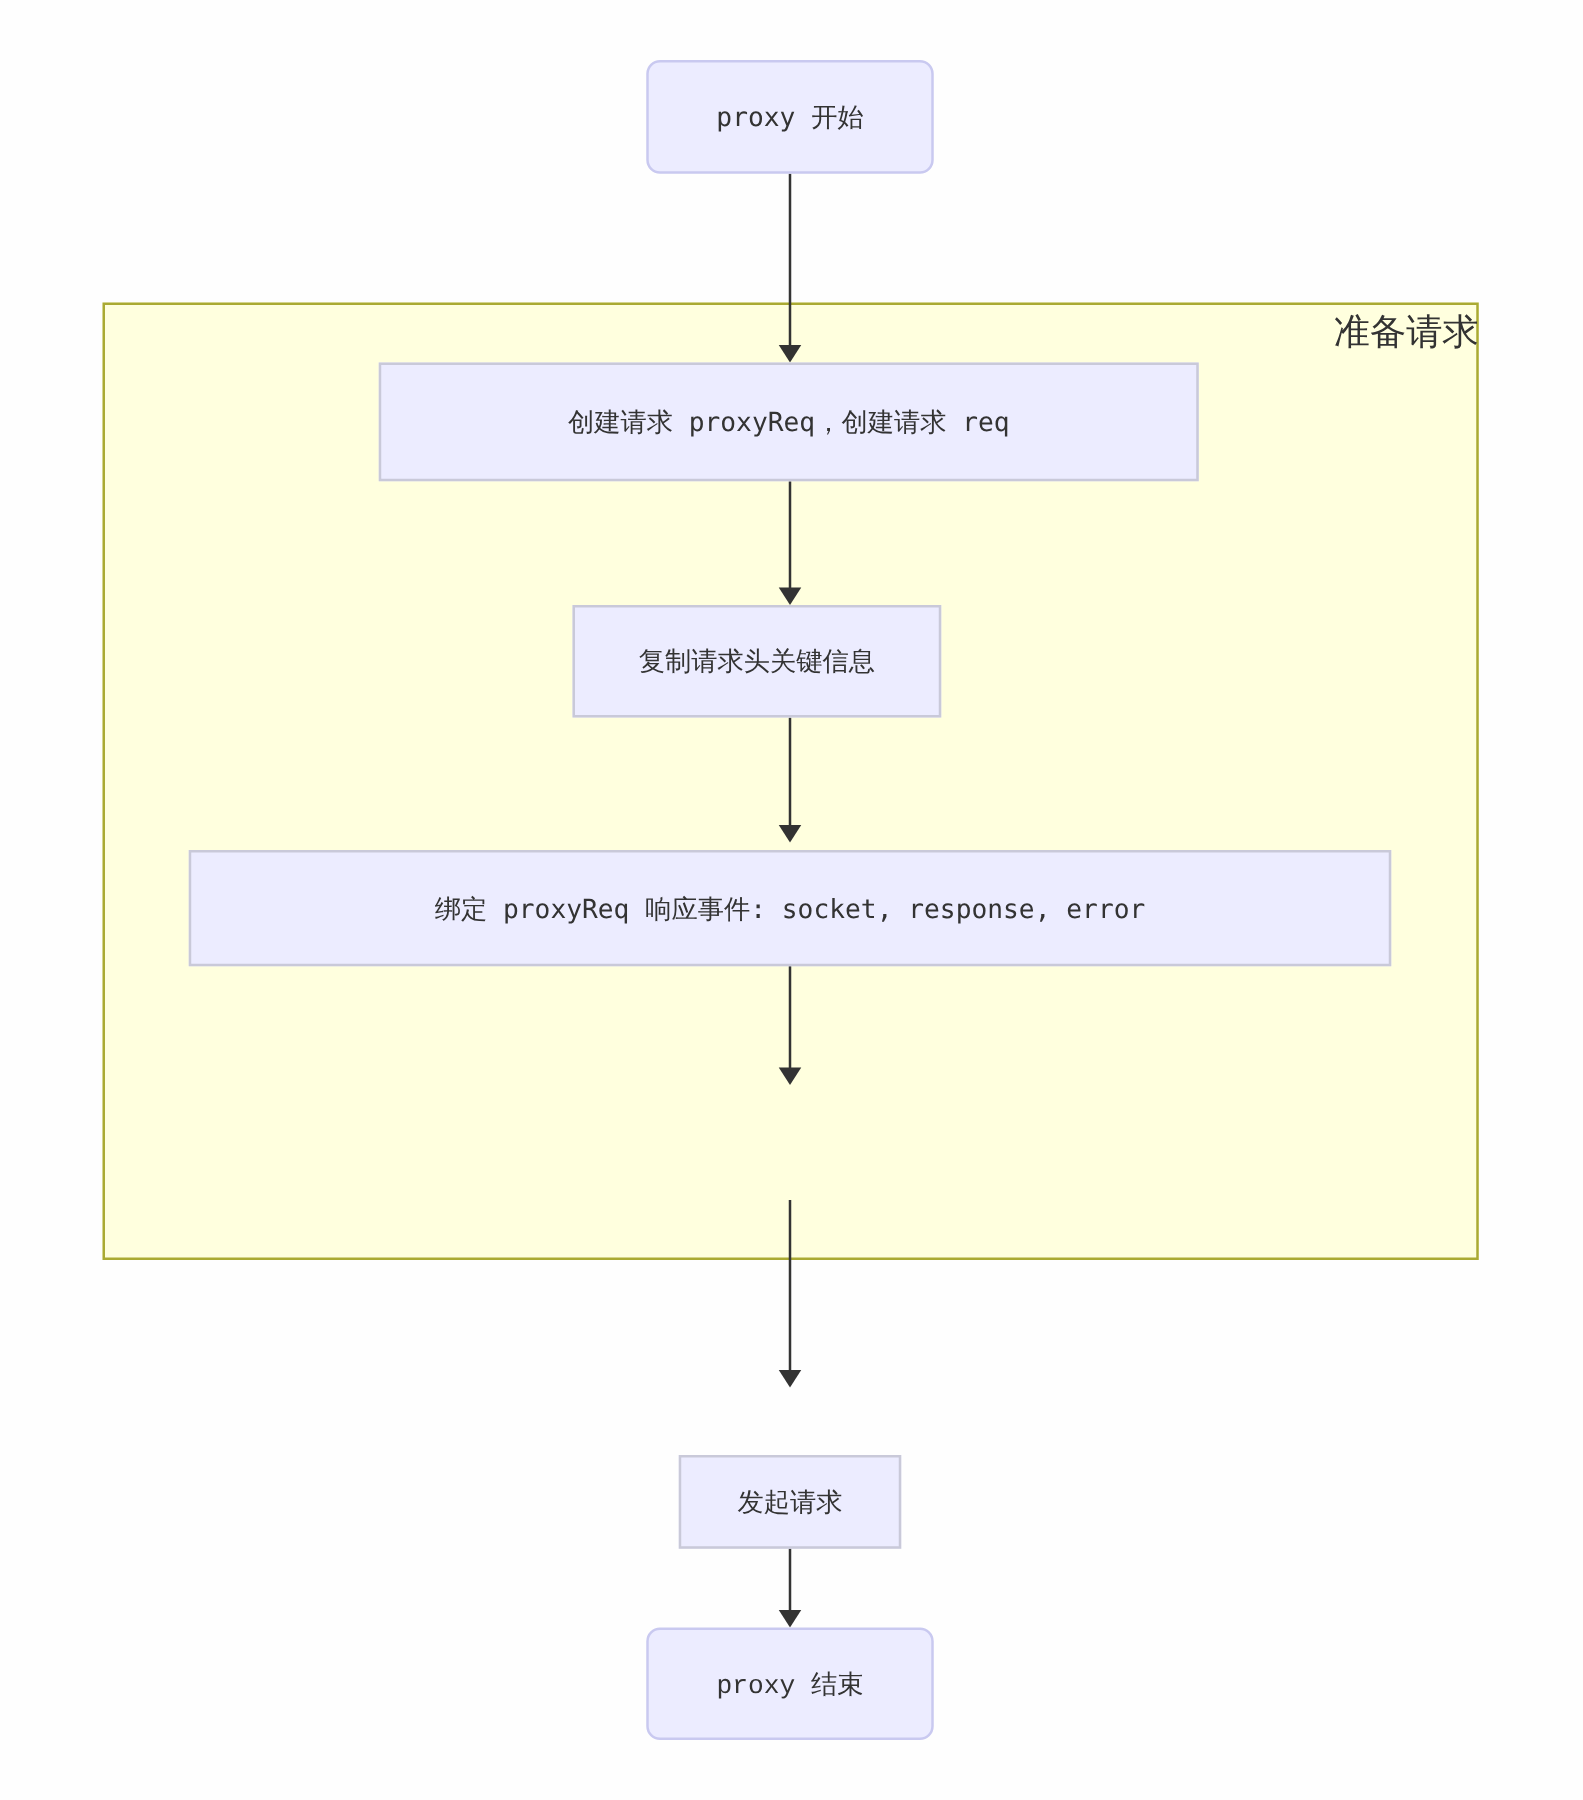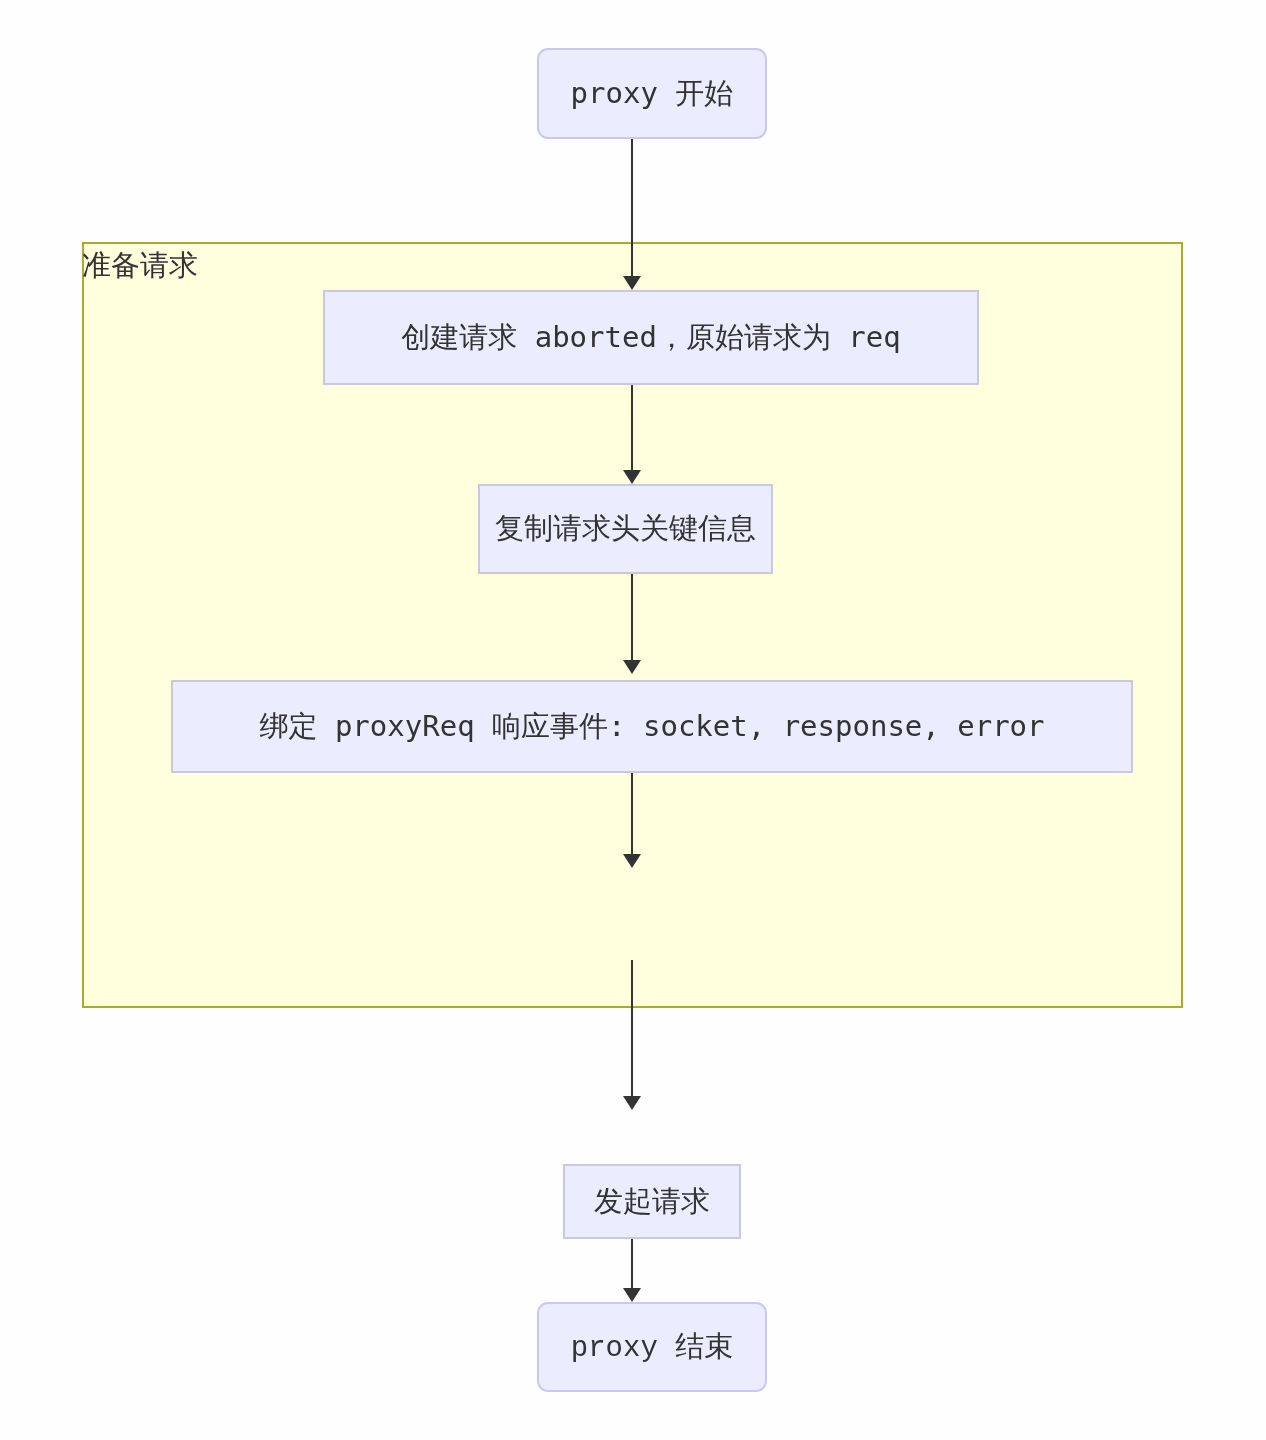--- a/index.html
+++ b/index.html
@@ -31,39 +31,38 @@
     width:1101px; height:766px;
     background:var(--cluster-fill);
     border:2px solid var(--cluster-border);
     box-sizing:border-box;
     z-index:1;
   }
   .cluster-label{
     position:absolute;
     left:82px; top:248px;
     width:1101px;
-    text-align:left;
+    text-align:right;
     font-size:29px;
     line-height:34px;
     color:var(--text);
     z-index:2;
   }
   .node{
     position:absolute;
     box-sizing:border-box;
     background:var(--node-fill);
     border:2px solid var(--node-border);
     display:flex;
     align-items:center;
     justify-content:center;
-    font-size:29px;
+    font-size:21px;
     white-space:nowrap;
     color:var(--text);
     z-index:4;
-    margin-left:20px;
   }
   .node.rounded{
     border-color:var(--rounded-border);
     border-radius:11px;
   }
   .n-start{left:517px; top:48px;  width:230px; height:91px;}
   .n-create{left:303px; top:290px; width:656px; height:95px;}
   .n-copy{left:458px; top:484px; width:295px; height:90px;}
   .n-bindproxyreq{left:151px; top:680px; width:962px; height:93px;}
   .n-bindreq{left:293px; top:868px; width:678px; height:92px;}
@@ -100,21 +99,21 @@
 </head>
 <body>
 
 <div class="canvas">
 
   <div class="cluster"></div>
   <div class="cluster-label">准备请求</div>
 
   <div class="node rounded n-start">proxy 开始</div>
 
-  <div class="node n-create">创建请求 aborted，原始请求为 req</div>
+  <div class="node n-create">创建请求 proxyReq，创建请求 req</div>
 
   <div class="node n-copy">复制请求头关键信息</div>
 
   <div class="node n-bindproxyreq">绑定 proxyReq 响应事件: socket, response, error</div>
 
 
   <div class="node n-send">发起请求</div>
 
   <div class="node rounded n-end">proxy 结束</div>
 

